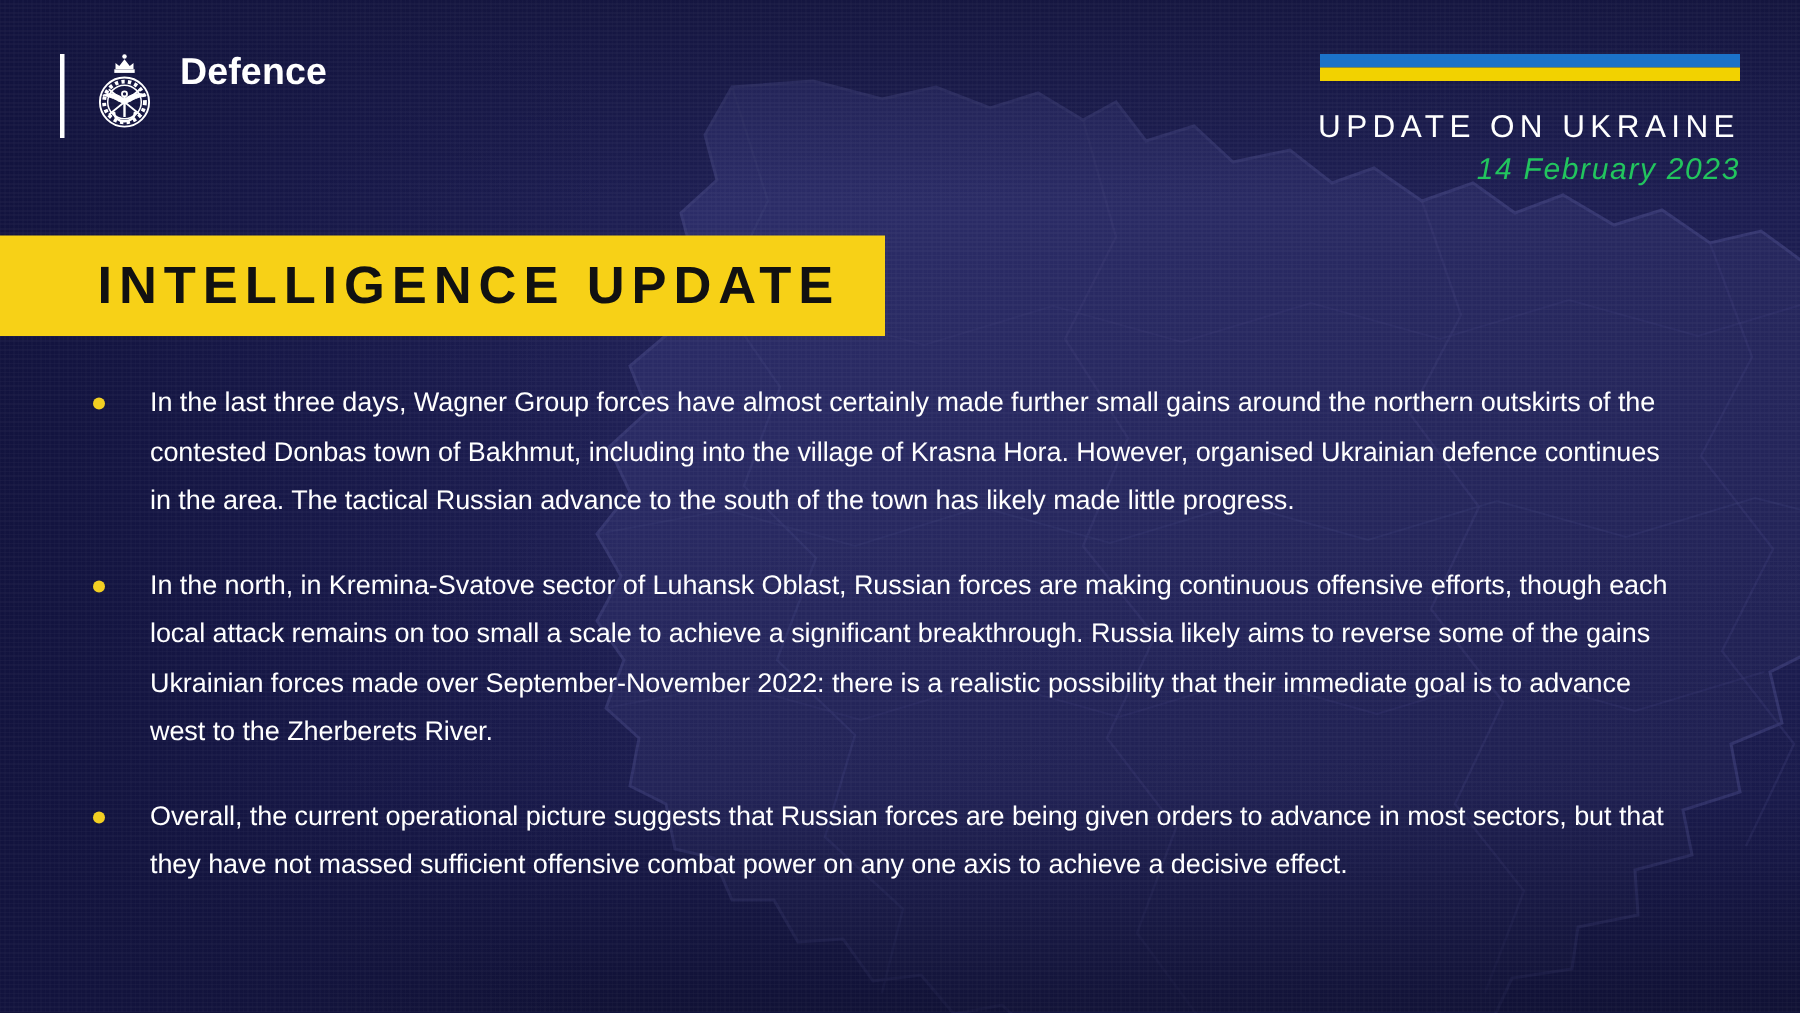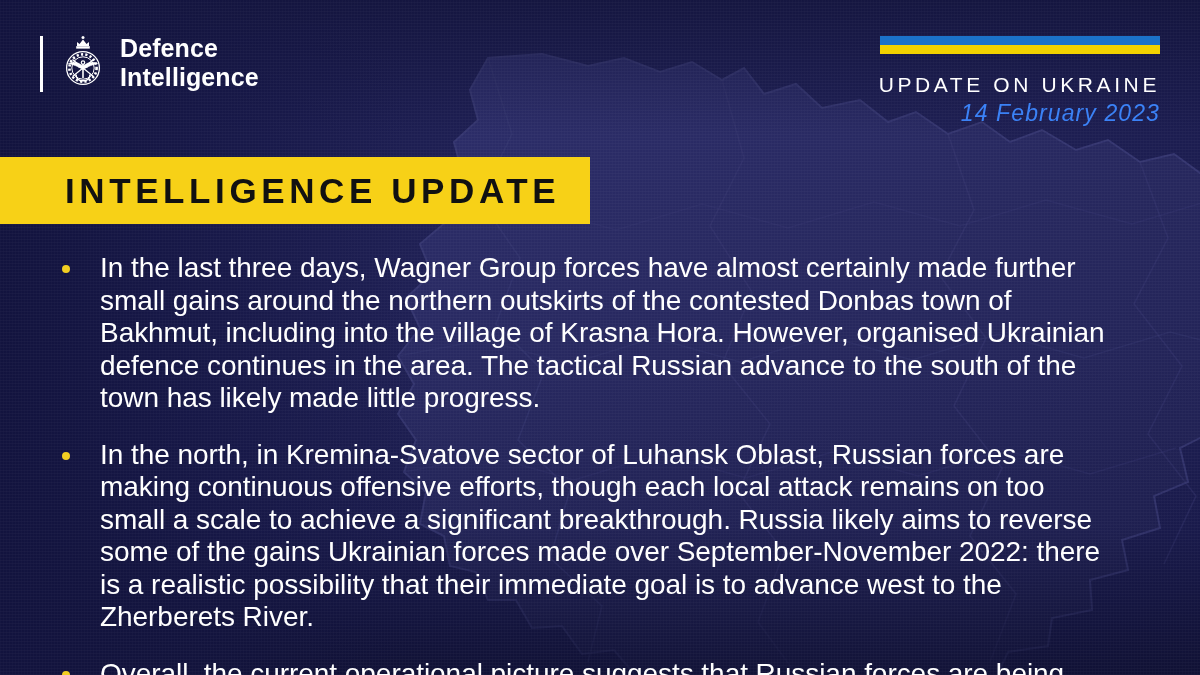--- a/index.html
+++ b/index.html
@@ -118,23 +118,23 @@
 
   .update-title {
     color: #ffffff;
     font-size: 21px;
     letter-spacing: 3.6px;
     font-weight: 400;
     line-height: 26px;
     white-space: nowrap;
   }
   .update-date {
-    color: #3b82f6;
+    color: #22c55e;
     font-style: italic;
-    font-size: 23px;
+    font-size: 20px;
     letter-spacing: 1.1px;
     line-height: 30px;
     font-weight: 400;
     white-space: nowrap;
   }
 
   
   .banner {
     position: absolute;
     left: 0;
@@ -171,21 +171,21 @@
     flex: none;
     width: 8px;
     height: 8px;
     border-radius: 50%;
     background: #f2cf22;
     margin-top: 13px;
     margin-right: 30px;
   }
   .bullet-text {
     color: #ffffff;
-    font-size: 28px;
+    font-size: 18px;
     line-height: 32.5px;
     letter-spacing: -.05px;
     font-weight: 400;
     max-width: 1012px;
   }
 </style>
 </head>
 <body>
 
 <div id="poster">
@@ -257,21 +257,20 @@
             <path d="M25,31 L25,45" stroke-width="1.6"></path>
             <path d="M20.5,34 L29.5,34" stroke-width="1.4"></path>
             <path d="M18,41.5 C18,45.5 21,47.8 25,47.8 C29,47.8 32,45.5 32,41.5" stroke-width="1.6"></path>
             <circle cx="25" cy="29.6" r="1.7" stroke-width="1.2"></circle>
           </g>
         </svg>
       </div>
 
       <div class="brand-text">
         <span>Defence</span>
-        <span>Intelligence</span>
       </div>
     </div>
 
     <div class="update-block">
       <div class="flagbar">
         <div class="flag-blue"></div>
         <div class="flag-yellow"></div>
       </div>
       <div class="update-title">UPDATE ON UKRAINE</div>
       <div class="update-date">14 February 2023</div>

